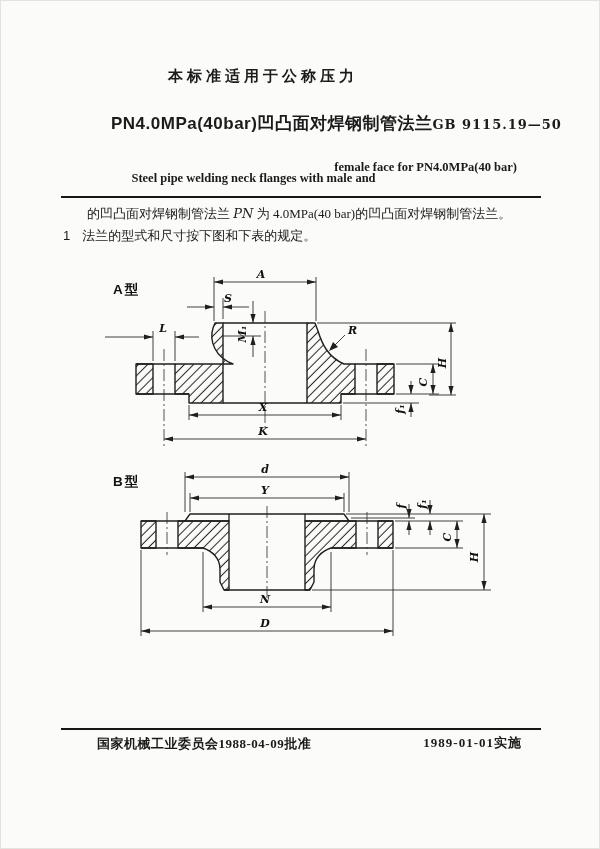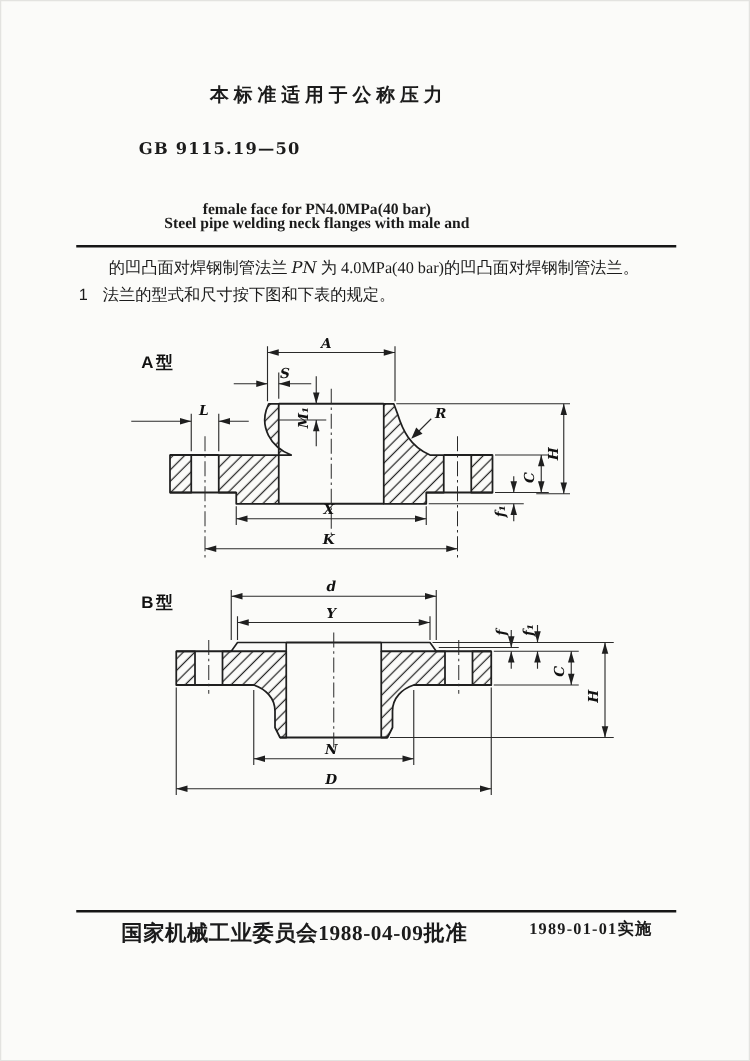--- a/index.html
+++ b/index.html
@@ -20,29 +20,29 @@
   }
   .title-zh{
     font-family:"Liberation Sans",sans-serif;
     font-weight:bold;font-size:17px;letter-spacing:0.5px;white-space:nowrap;
   }
   .std-no{
     font-family:"DejaVu Serif",serif;font-weight:bold;font-size:13px;
     letter-spacing:1px;white-space:nowrap;
   }
   .en1{top:140px;left:0;width:505px;text-align:center;font-weight:bold;font-size:12.5px;margin-top:30px;}
-  .en2{top:159px;left:0;width:505px;text-align:center;font-weight:bold;font-size:12.5px;}
+  .en2{top:159px;left:11px;width:505px;text-align:right;font-weight:bold;font-size:12.5px;}
   .rule{left:60px;width:480px;height:2px;background:#161616;}
   .rule-top{top:195px;}
   .rule-bottom{top:727px;}
   .scope{top:204px;left:60px;width:482px;font-size:13px;line-height:17px;text-indent:2em;}
   .scope .pn{font-style:italic;font-family:"DejaVu Serif",serif;}
   .clause{top:226px;left:62px;font-size:13px;}
   .clause .no{font-family:"Liberation Sans",sans-serif;margin-right:12px;}
-  .footer-left{top:734px;left:62px;font-weight:bold;font-size:17px;letter-spacing:0.5px;padding-left:34px;}
+  .footer-left{top:734px;left:62px;font-weight:bold;font-size:13px;letter-spacing:0.5px;padding-left:34px;}
   .footer-right{top:733px;right:77px;font-weight:bold;font-size:13px;letter-spacing:1px;}
   svg.fig{position:absolute;top:0;left:0;}
   svg .outline{fill:none;stroke:#1f1f1f;stroke-width:1.5;stroke-linejoin:round;}
   svg .metal{fill:url(#hatch);stroke:#1f1f1f;stroke-width:1.4;stroke-linejoin:round;}
   svg .boss{fill:#fbfbf9;stroke:#1f1f1f;stroke-width:1.3;stroke-linejoin:round;}
   svg .thin{stroke:#2a2a2a;stroke-width:0.9;fill:none;}
   svg .cl{stroke:#2a2a2a;stroke-width:0.8;fill:none;stroke-dasharray:12 3 2 3;}
   svg .arr{fill:#1f1f1f;stroke:none;}
   svg text.dim{
     font-family:"DejaVu Serif",serif;font-style:italic;font-weight:bold;
@@ -52,20 +52,21 @@
     font-family:"Liberation Sans",sans-serif;font-weight:bold;
     font-size:13.5px;fill:#111;letter-spacing:2px;
   }
 </style>
 </head>
 <body>
 
 <div class="abs std-header">本标准适用于公称压力</div>
 
 <div class="abs title-row">
+  <span class="title-zh">PN4.0MPa(40bar)凹凸面对焊钢制管法兰</span>
   <span class="std-no">GB 9115.19—50</span>
 </div>
 
 <div class="abs en1">Steel pipe welding neck flanges with male and</div>
 <div class="abs en2">female face for PN4.0MPa(40 bar)</div>
 
 <div class="abs rule rule-top"></div>
 
 <div class="abs scope"><span>的凹凸面对焊钢制管法兰 </span><span class="pn">PN</span><span> 为 4.0MPa(40 bar)的凹凸面对焊钢制管法兰。</span></div>
 

